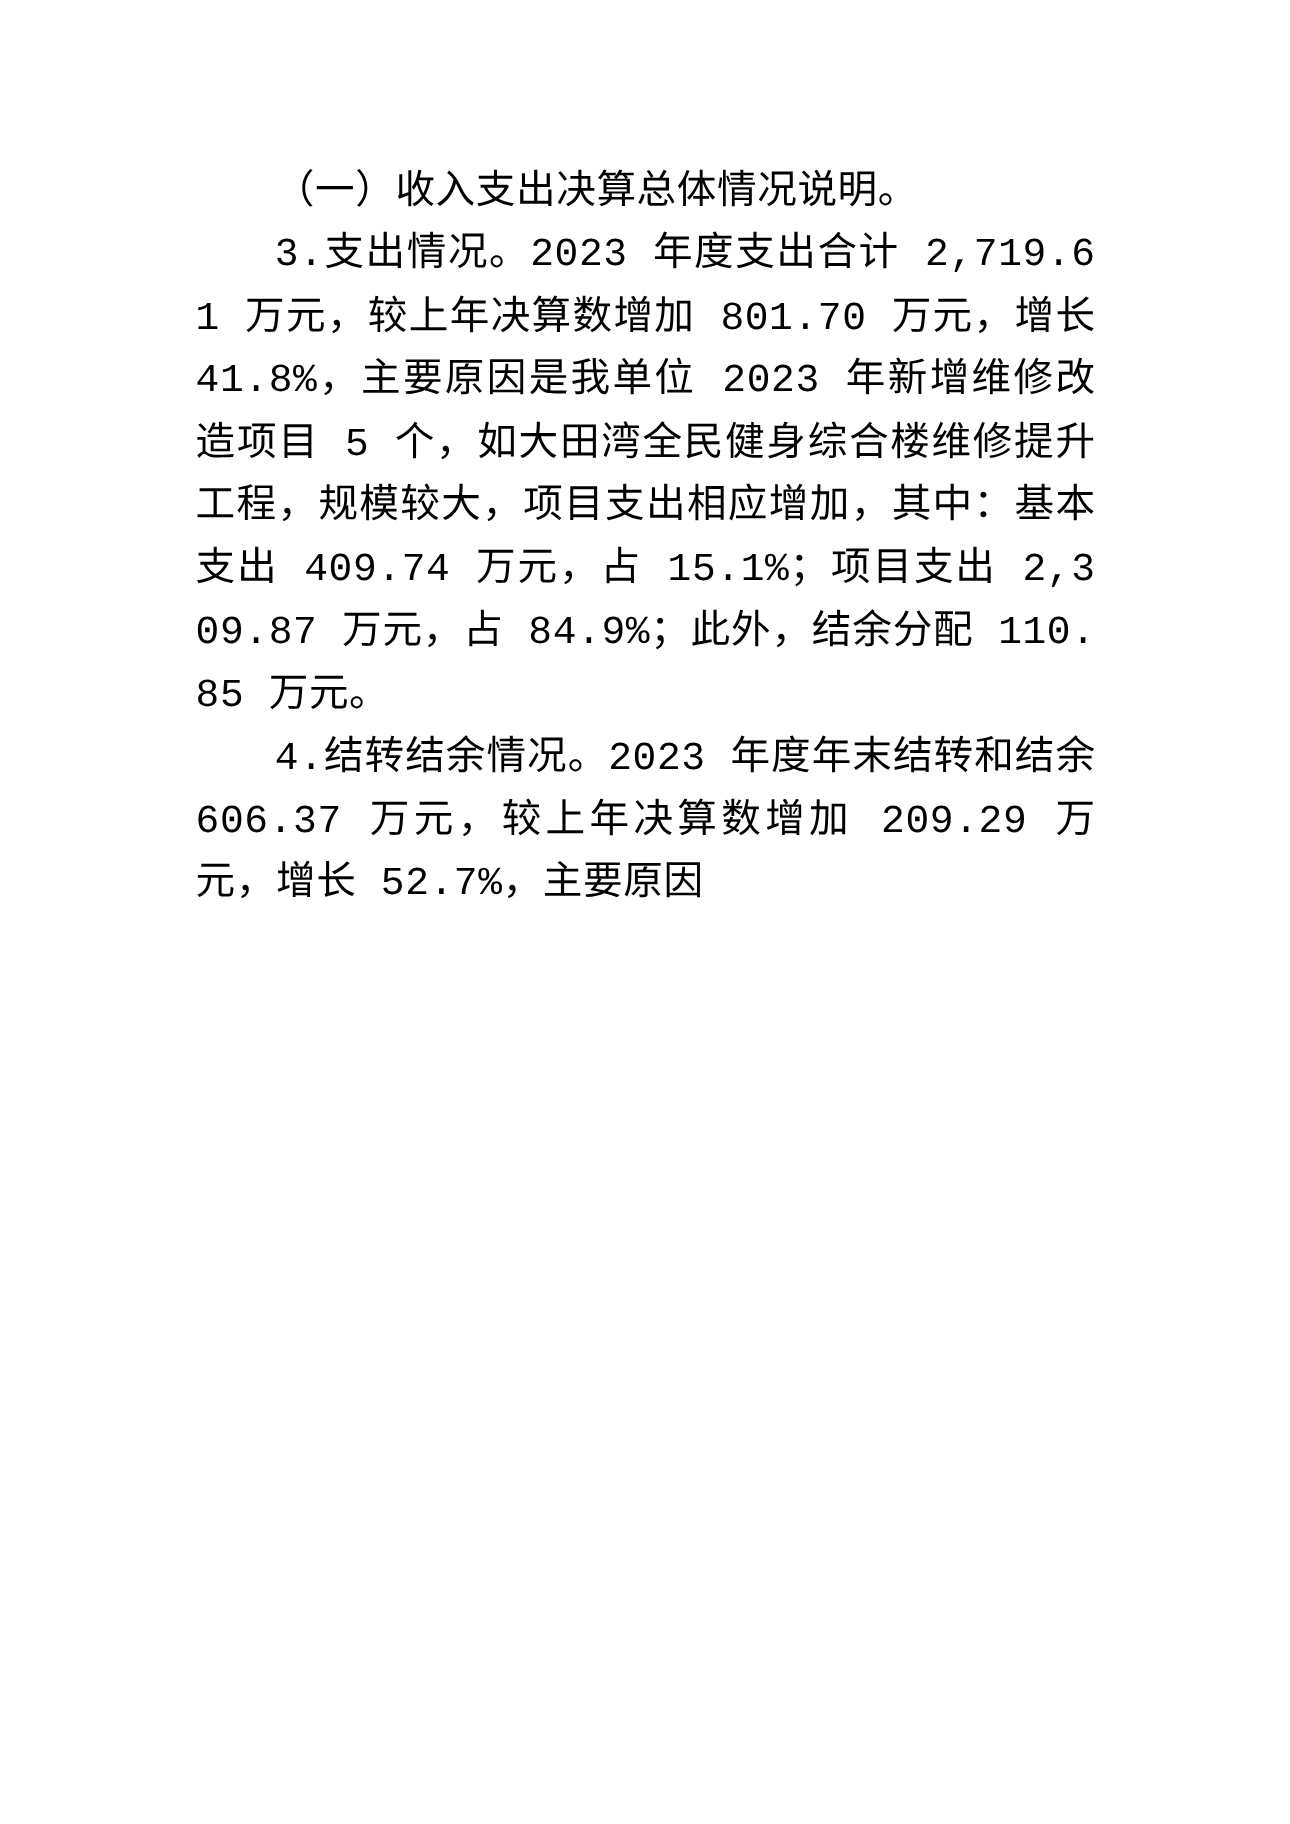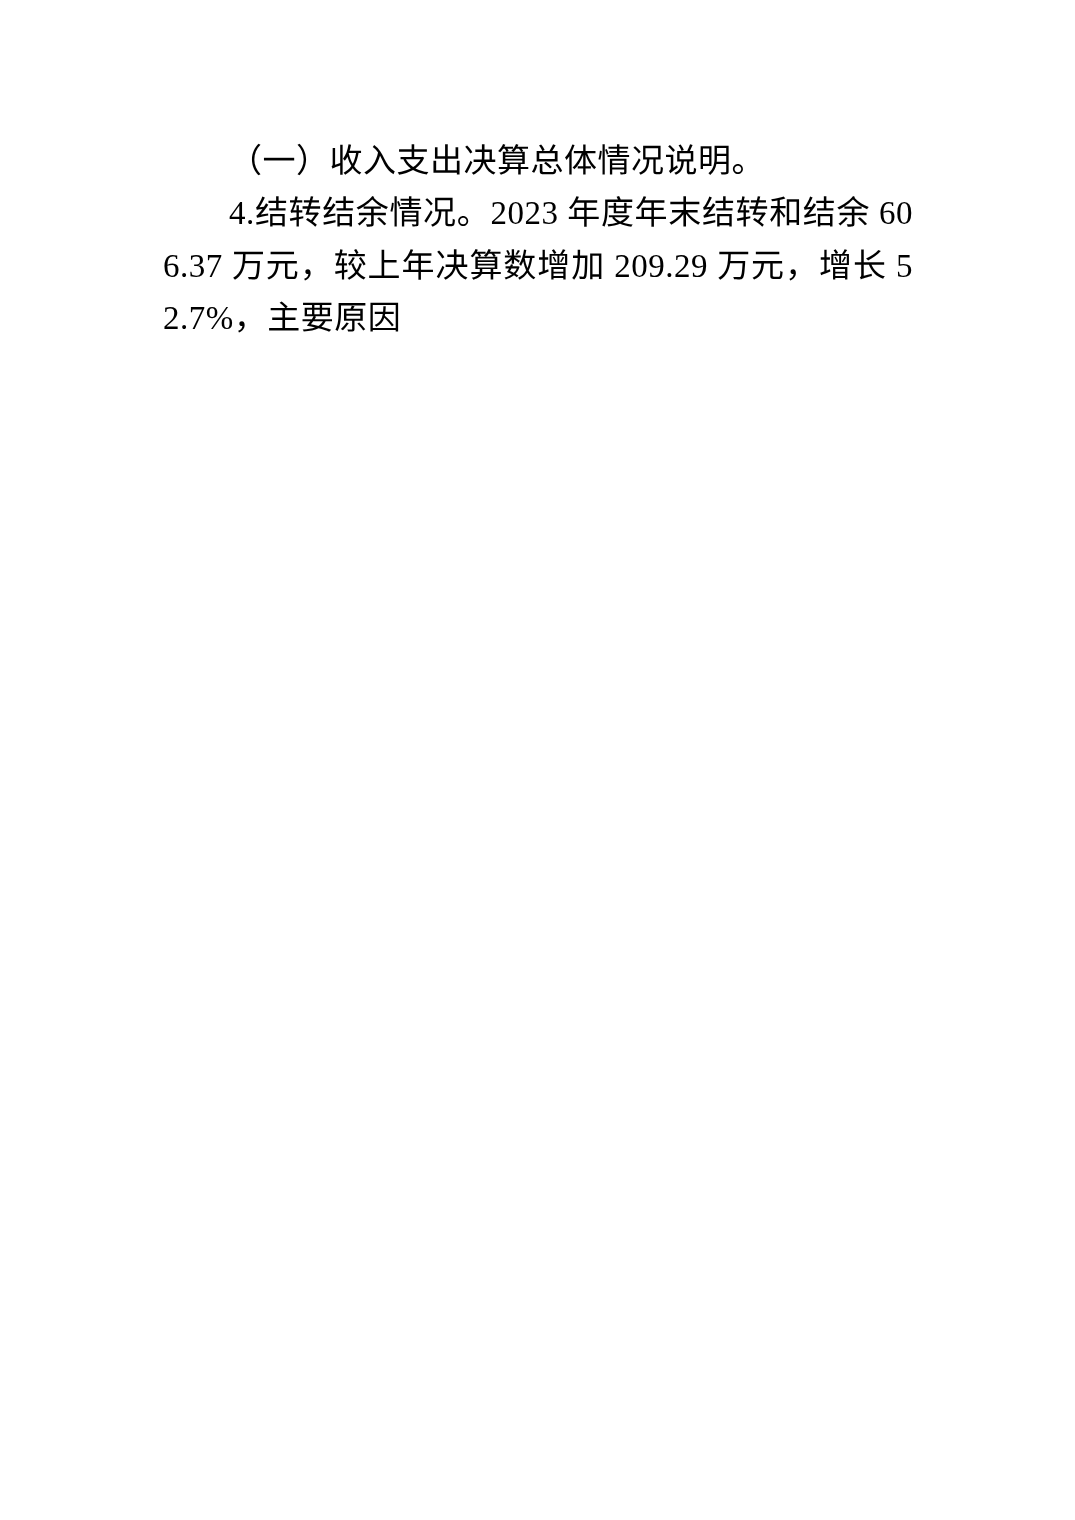--- a/index.html
+++ b/index.html
@@ -6,21 +6,21 @@
     margin: 0;
     padding: 0;
     background: #ffffff;
   }
   .page {
     position: relative;
     width: 1075px;
     height: 1132px;
     background: #ffffff;
     overflow: hidden;
-    font-family: Liberation Serif, serif;
+    font-family: Liberation Mono, monospace;
     color: #000000;
   }
   .content {
     position: absolute;
     left: 163px;
     top: 135px;
     width: 750px;
     font-size: 33px;
     line-height: 52.4px;
     letter-spacing: 0.5px;
@@ -49,16 +49,17 @@
     letter-spacing: 2px;
     color: #222222;
   }
 </style>
 </head>
 <body>
 
 <div class="page">
   <div class="content">
     <div class="heading">（一）收入支出决算总体情况说明。</div>
+    <p class="para">3.支出情况。2023 年度支出合计 2,719.61 万元，较上年决算数增加 801.70 万元，增长 41.8%，主要原因是我单位 2023 年新增维修改造项目 5 个，如大田湾全民健身综合楼维修提升工程，规模较大，项目支出相应增加，其中：基本支出 409.74 万元，占 15.1%；项目支出 2,309.87 万元，占 84.9%；此外，结余分配 110.85 万元。</p>
     <p class="para">4.结转结余情况。2023 年度年末结转和结余 606.37 万元，较上年决算数增加 209.29 万元，增长 52.7%，主要原因</p>
   </div>
   <div class="footer">- 2 -</div>
 </div>
 
 </body></html>

